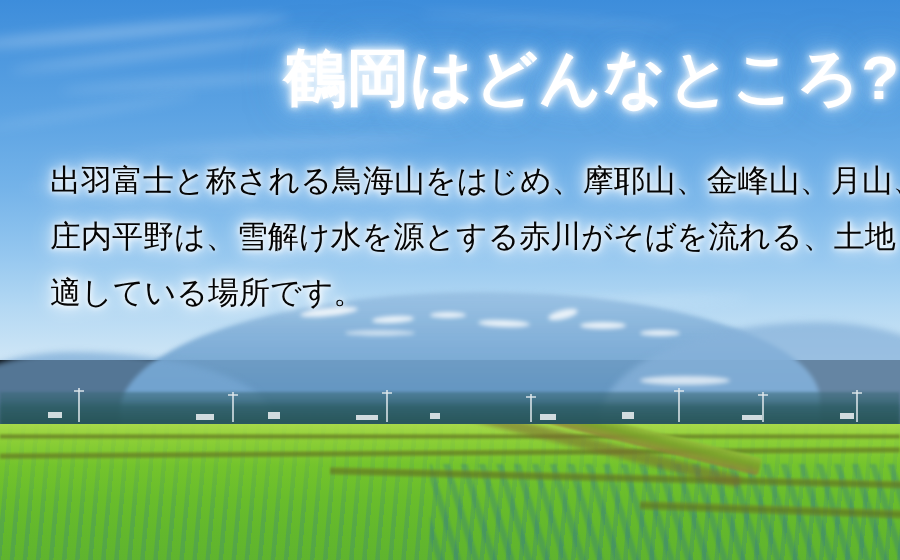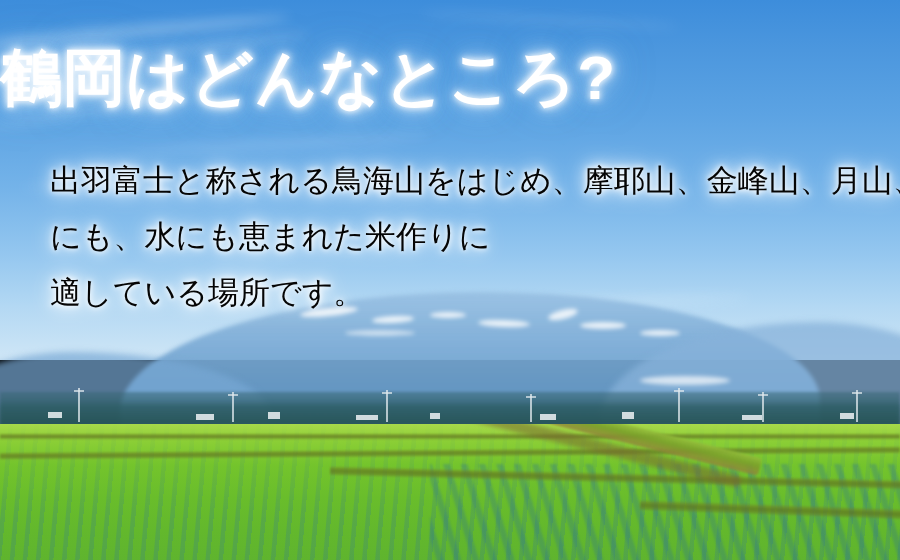--- a/index.html
+++ b/index.html
@@ -230,21 +230,21 @@
 
   
   .text-layer {
     position: absolute;
     inset: 0;
   }
   .title {
     position: absolute;
     left: 0; top: 44px;
     width: 900px;
-    text-align: left;
+    text-align: right;
     font-size: 62px;
     font-weight: bold;
     letter-spacing: 1px;
     color: #ffffff;
     line-height: 1.1;
     text-shadow:
       0 0 6px rgba(255,255,255,.95),
       0 0 12px rgba(255,255,255,.8),
       0 0 20px rgba(180,215,245,.9),
       0 0 30px rgba(150,200,240,.7),
@@ -340,18 +340,18 @@
 
     <div class="photo-soften"></div>
   </div>
 
   <div class="text-layer">
 
     <div class="title">鶴岡はどんなところ?</div>
 
     <div class="body-text">
       <div class="body-line">出羽富士と称される鳥海山をはじめ、摩耶山、金峰山、月山、</div>
-      <div class="body-line">にも、水にも恵まれた米作りに</div>
+      <div class="body-line">庄内平野は、雪解け水を源とする赤川がそばを流れる、土地</div>
       <div class="body-line">適している場所です。</div>
     </div>
 
   </div>
 </div>
 
 </body></html>

